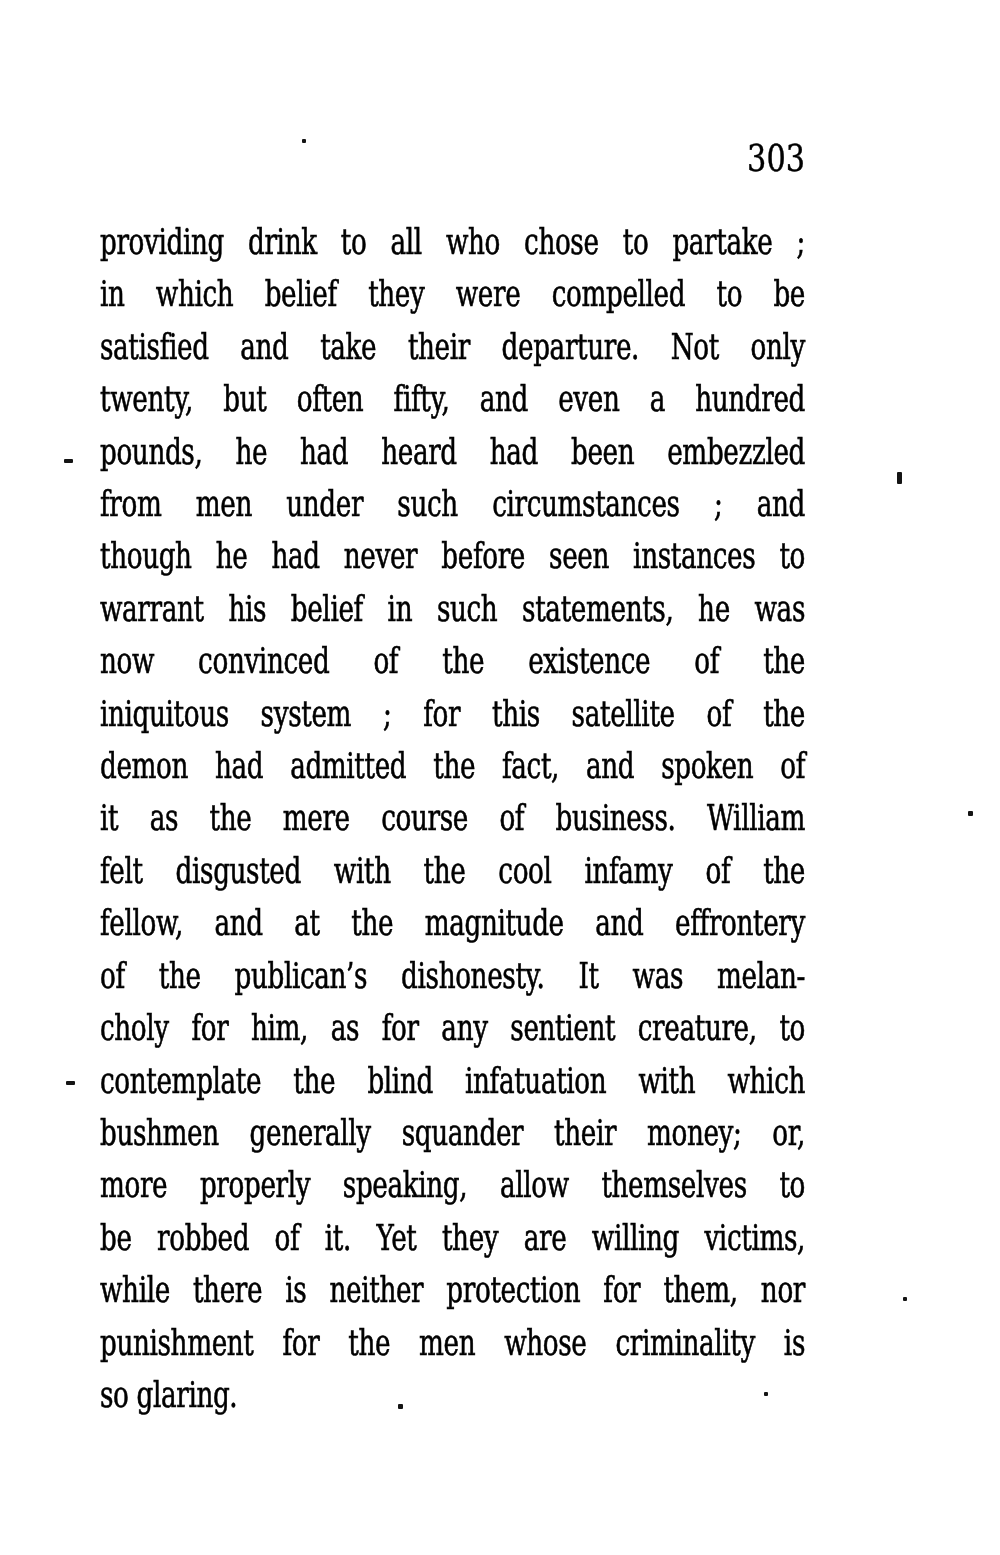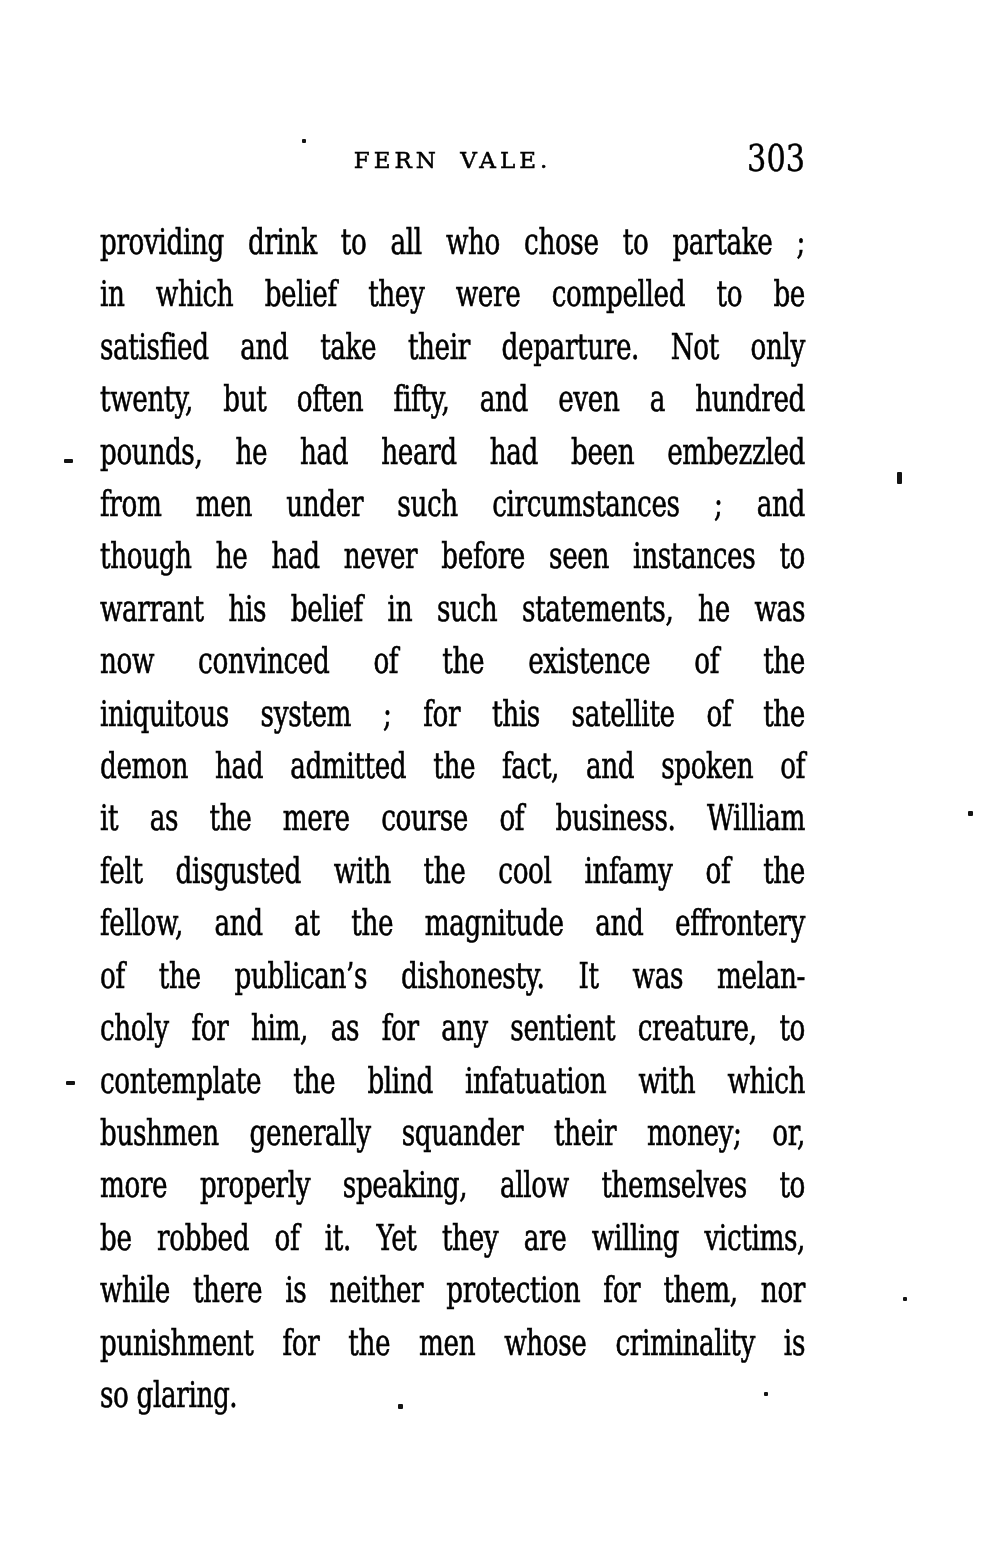--- a/index.html
+++ b/index.html
@@ -78,21 +78,20 @@
   .spk5 { left: 66px;  top: 1081px; width: 9px; height: 4px;  }
   .spk6 { left: 903px; top: 1297px; width: 4px; height: 4px;  }
   .spk7 { left: 398px; top: 1404px; width: 5px; height: 5px;  }
   .spk8 { left: 764px; top: 1392px; width: 4px; height: 4px;  }
 </style>
 </head>
 <body>
 
 <div class="page">
 
-  <div class="header-title">FERN VALE.</div>
 
   <div class="page-number">303</div>
 
   <div class="text-block">
     <div class="line">providing drink to all who chose to partake ;</div>
     <div class="line">in which belief they were compelled to be</div>
     <div class="line">satisfied and take their departure.  Not only</div>
     <div class="line">twenty, but often fifty, and even a hundred</div>
     <div class="line">pounds, he had heard had been embezzled</div>
     <div class="line">from men under such circumstances ; and</div>

